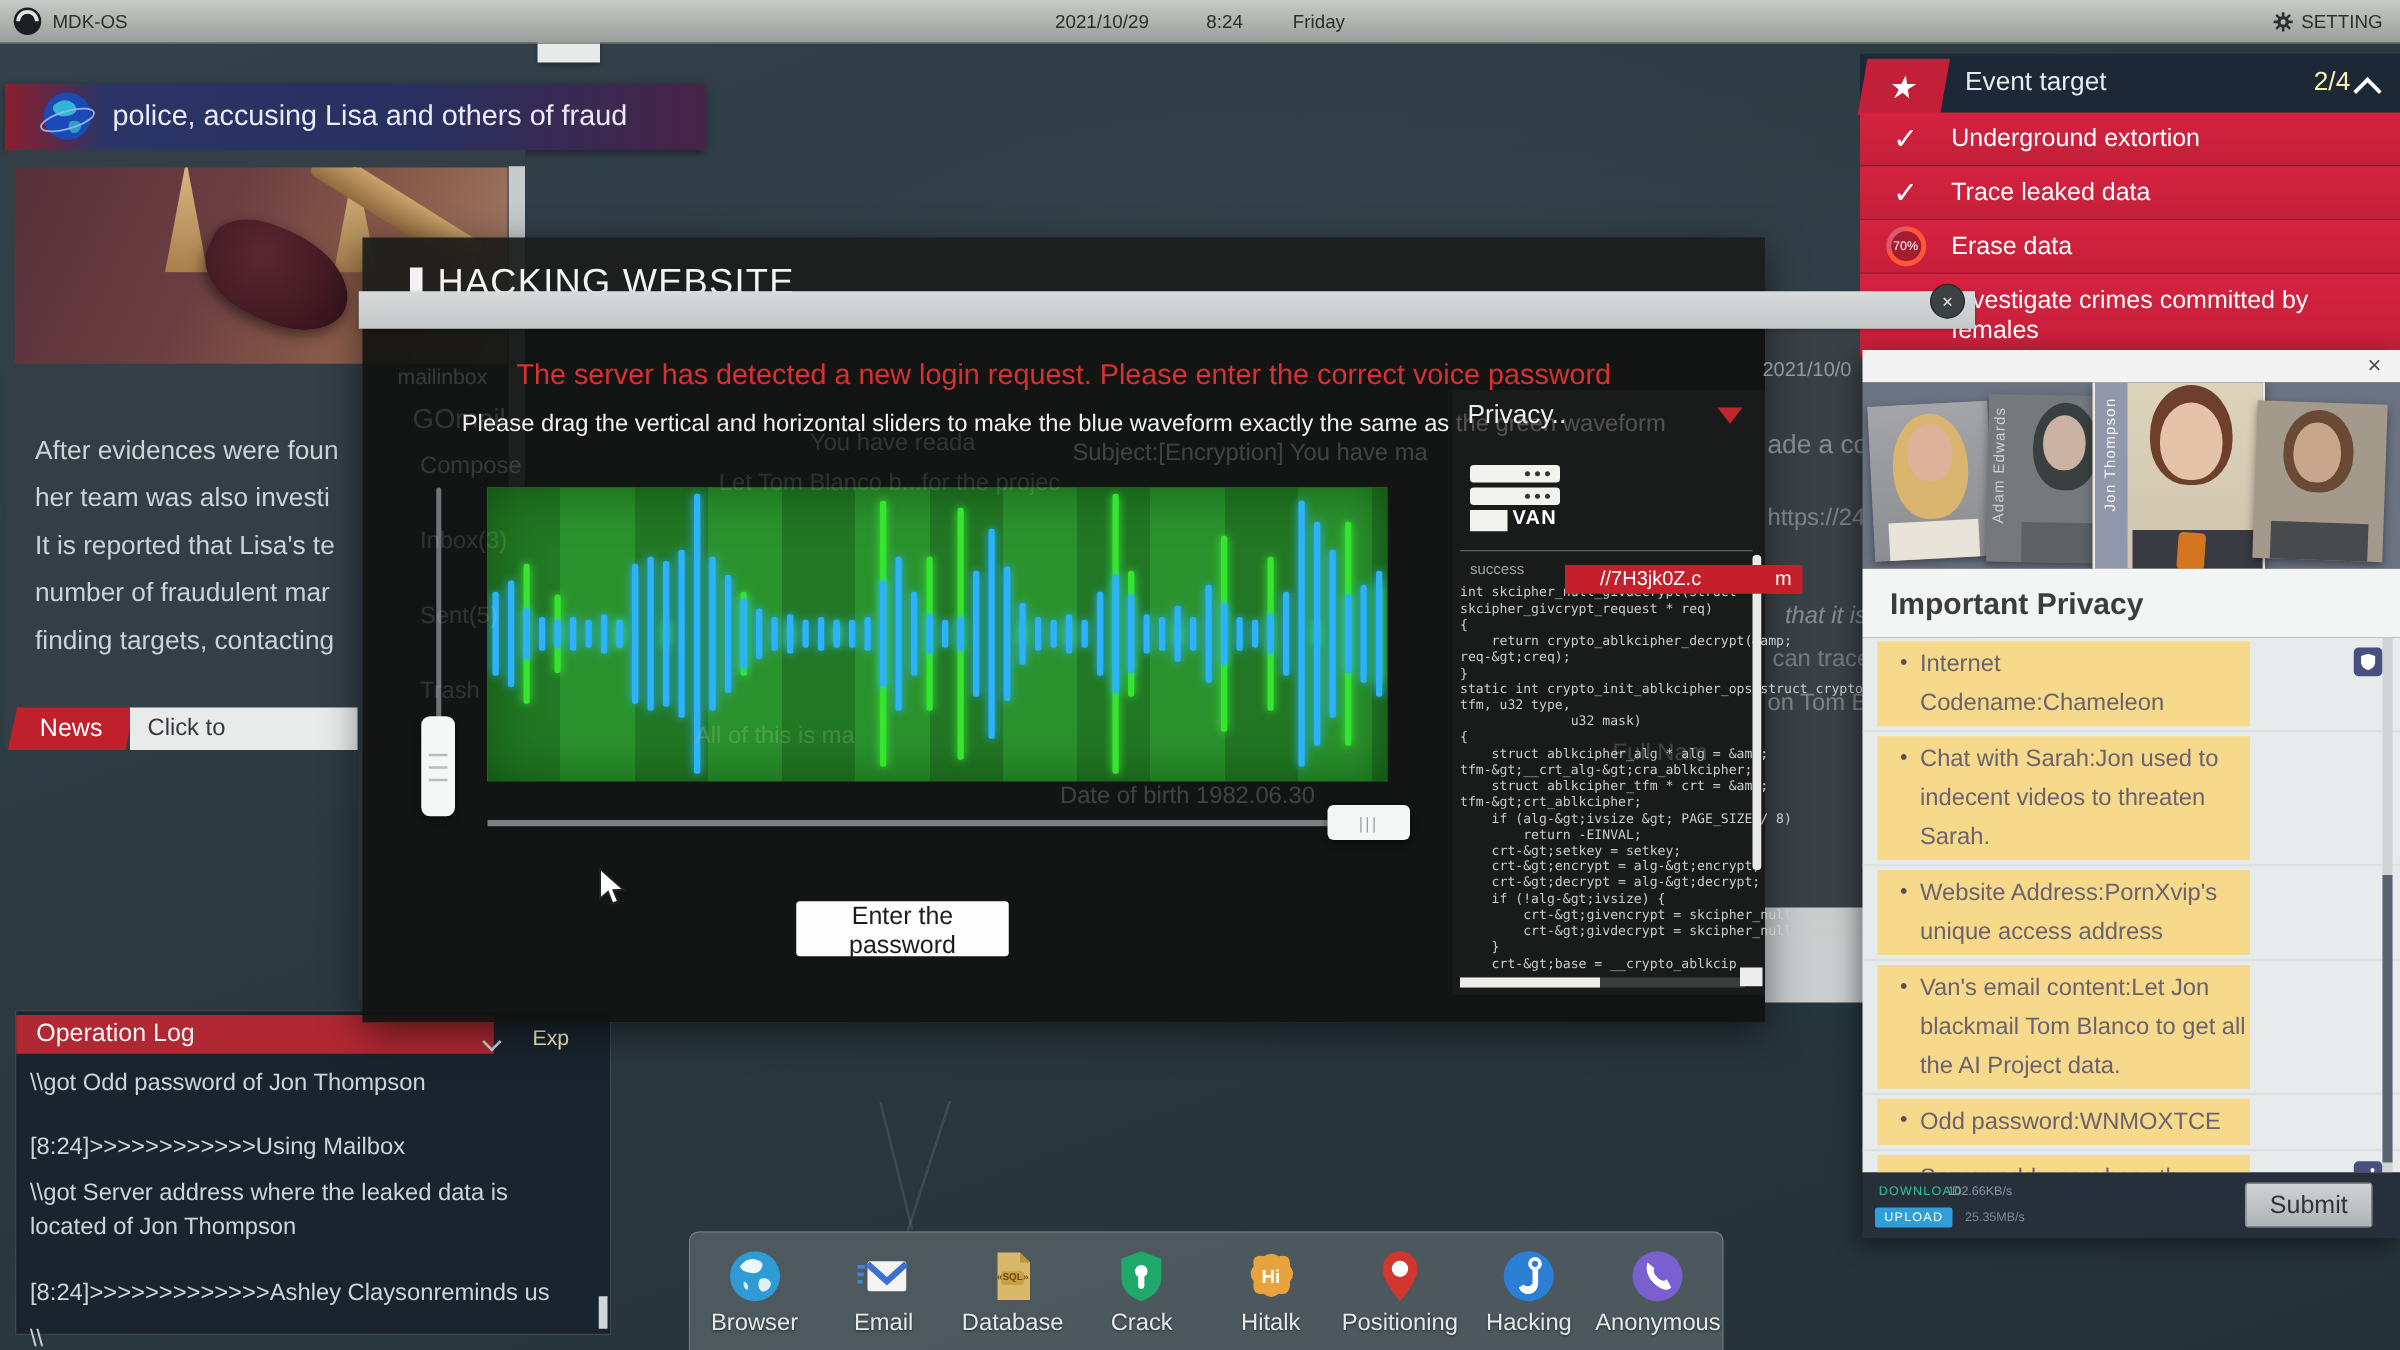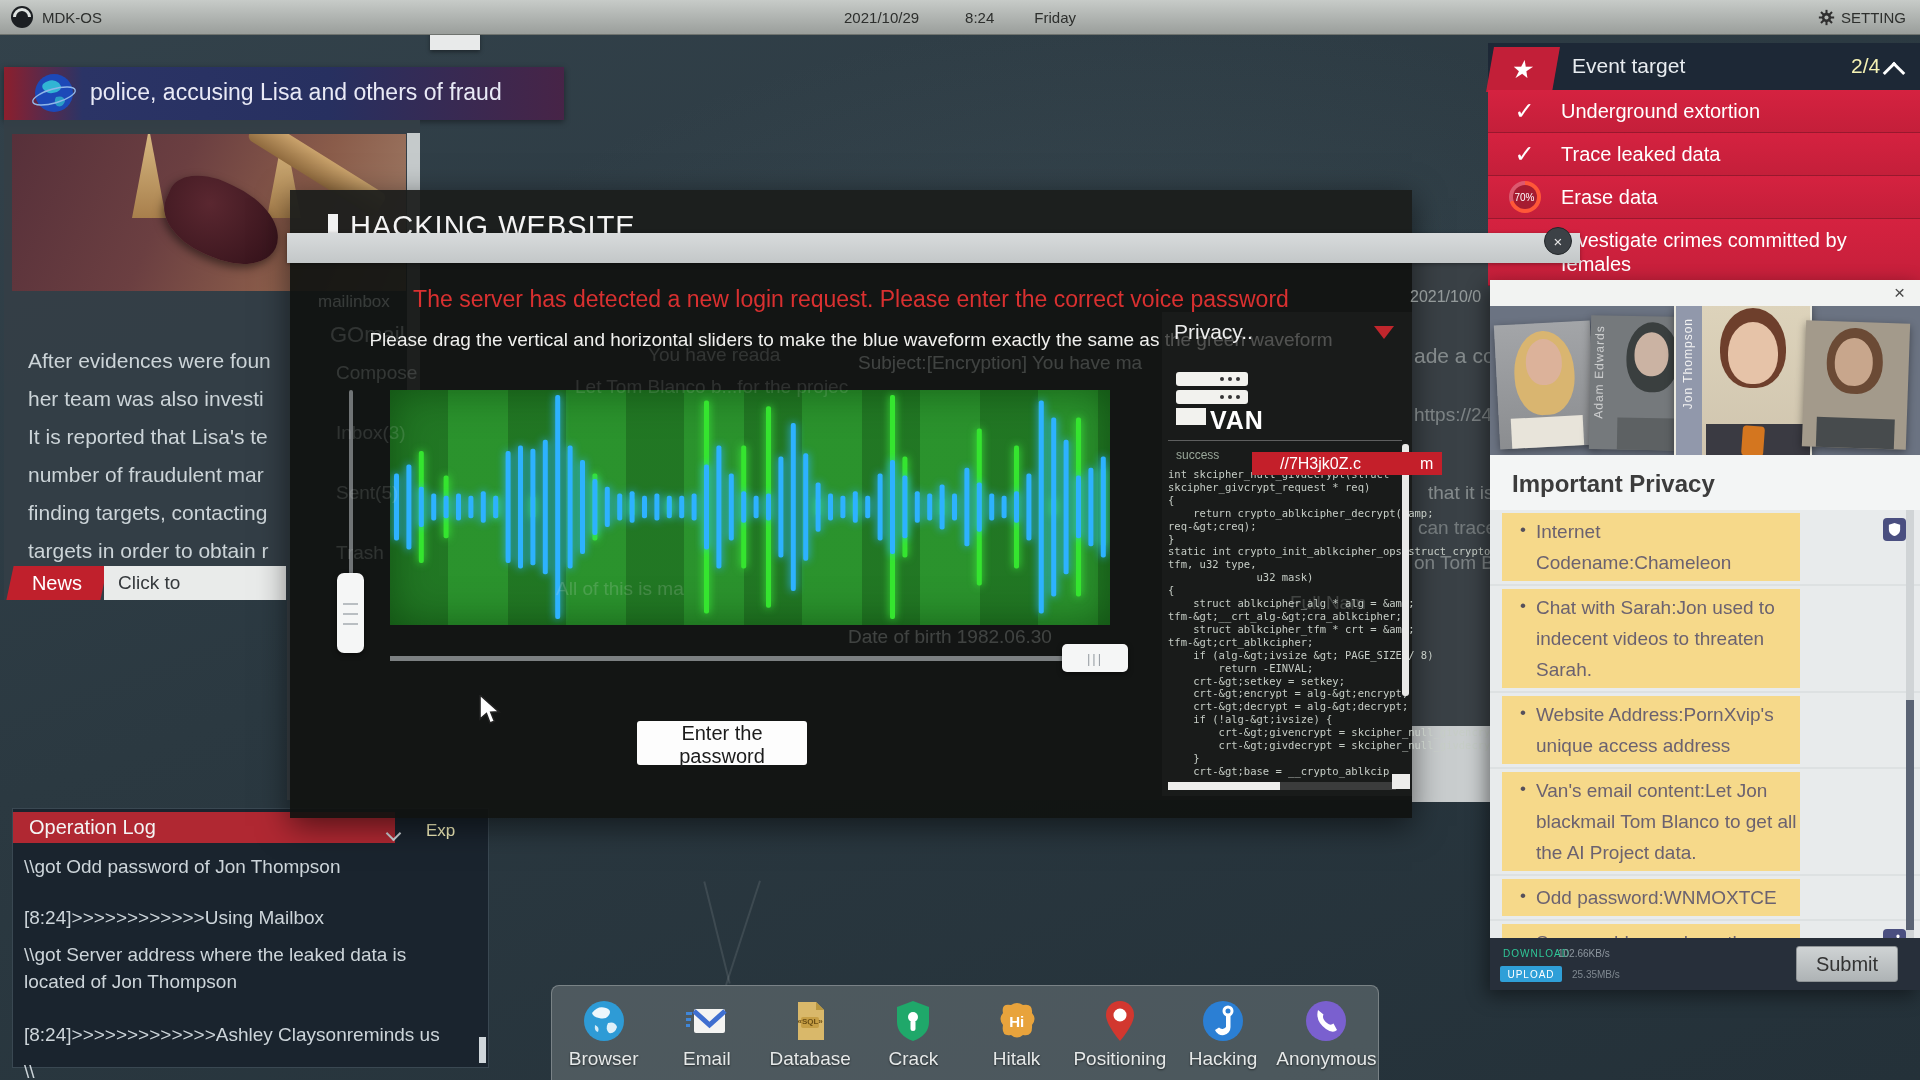--- a/index.html
+++ b/index.html
@@ -57,21 +57,21 @@
   #hslider-track{left:100px;top:466px;width:722px;height:5px;background:rgba(195,200,203,.6);}
   #hslider-handle{left:772px;top:454px;width:66px;height:28px;background:#f5f6f6;border-radius:5px;
      color:#9aa0a6;font-size:13px;letter-spacing:2px;display:flex;align-items:center;justify-content:center;box-shadow:0 2px 5px rgba(0,0,0,.5);}
   #pw-btn{left:347px;top:531px;width:170px;height:44px;background:#fdfdfd;border:none;border-radius:3px;
      color:#1c1c1c;font-size:20px;font-family:inherit;}
   
   #terminal{left:872px;top:122px;width:250px;height:484px;background:rgba(28,30,28,.75);}
   #invading{left:12px;top:8px;color:#ececે8;color:#ececе8;color:#ececec;font-size:21px;}
   #inv-tri{left:212px;top:14px;width:0;height:0;border-left:10px solid transparent;border-right:10px solid transparent;border-top:13px solid #c0262c;}
   #van-wrap{left:12px;top:58px;}
-  #van-label{position:absolute;left:36px;top:36px;color:#fff;font-size:25px;font-weight:bold;letter-spacing:1px;}
+  #van-label{position:absolute;left:36px;top:36px;color:#fff;font-size:16px;font-weight:bold;letter-spacing:1px;}
   #term-div{left:6px;top:128px;width:234px;height:1px;background:rgba(255,255,255,.3);}
   #success{left:14px;top:136px;color:#9aa79a;font-size:12px;}
   #code{left:6px;top:156px;width:230px;color:#c6cdc6;font-size:10.5px;line-height:12.9px;
      font-family:"DejaVu Sans Mono","Liberation Mono",monospace;white-space:pre;}
   #term-vscroll{left:240px;top:132px;width:7px;height:252px;background:#e9e9e7;border-radius:3px;}
   #term-hscroll{left:6px;top:470px;width:228px;height:8px;background:rgba(255,255,255,.15);}
   #term-hthumb{left:6px;top:470px;width:112px;height:8px;background:#ededeb;}
   #term-box{left:230px;top:462px;width:18px;height:15px;background:#ededeb;}
   .redchip{position:absolute;background:#c41f2a;color:#fff;font-size:16px;display:flex;align-items:center;
      padding:0 4px;height:23px;z-index:34;white-space:nowrap;overflow:hidden;}
@@ -162,21 +162,20 @@
         <div class="abs gavel-leg" style="left:255px;"></div>
         <div class="abs gavel-handle"></div>
         <div class="abs gavel-head"></div>
       </div>
       <div id="news-lines" class="abs">
           <div>After evidences were foun</div>
           <div>her team was also investi</div>
           <div>It is reported that Lisa's te</div>
           <div>number of fraudulent mar</div>
           <div>finding targets, contacting</div>
-          <div>targets in order to obtain r</div>
         </div>
     </div>
     <div id="news-scroll" class="abs"></div>
     <div id="news-tab" class="abs">
         <span>News</span>
       </div>
     <div id="news-click" class="abs">
         <span>Click to </span>
       </div>
   </div>
@@ -194,21 +193,21 @@
       <div class="ghost" style="left: 336px; top: 542px; font-size: 19px; opacity: 0.14;">Trash</div>
       <div class="ghost" style="left: 648px; top: 344px; font-size: 19px; opacity: 0.15;">You have reada</div>
       <div class="ghost" style="left: 575px; top: 376px; font-size: 19px; opacity: 0.13;">Let Tom Blanco b...for the projec</div>
       <div class="ghost" style="left: 858px; top: 352px; font-size: 19px; opacity: 0.22;">Subject:[Encryption] You have ma</div>
       <div class="ghost" style="left: 556px; top: 578px; font-size: 19px; opacity: 0.18;">All of this is ma</div>
       <div class="ghost" style="left: 1290px; top: 592px; font-size: 19px; opacity: 0.2;">Full Nam</div>
       <div class="ghost" style="left: 848px; top: 626px; font-size: 19px; opacity: 0.22;">Date of birth  1982.06.30</div>
       <div class="ghost" style="left: 1410px; top: 288px; font-size: 16px; opacity: 0.55;">2021/10/0</div>
       <div class="ghost" style="left: 1414px; top: 344px; font-size: 21px; opacity: 0.45;">ade a correct choice</div>
       <div class="ghost" style="left: 1414px; top: 404px; font-size: 19px; opacity: 0.4;">https://24gHb.com</div>
-      <div class="ghost" style="left: 1428px; top: 482px; font-size: 19px; opacity: 0.45;">that it is</div>
+      <div class="ghost" style="left: 1428px; top: 482px; font-size: 19px; opacity: 0.45; font-style: italic;">that it is</div>
       <div class="ghost" style="left: 1418px; top: 517px; font-size: 19px; opacity: 0.35;">can trace us</div>
       <div class="ghost" style="left: 1414px; top: 552px; font-size: 19px; opacity: 0.4;">on Tom Blanco:</div>
       <div class="ghost" style="left: 1528px; top: 620px; font-size: 19px; opacity: 0.3;">with</div>
     </div>
 
   <div id="modal" class="abs">
     <div id="modal-titlebar" class="abs"></div>
     <div id="modal-titlemark" class="abs"></div>
     <div id="modal-warning" class="abs">The server has detected a new login request. Please enter the correct voice password</div>
     <div id="modal-title" class="abs">HACKING WEBSITE</div>

